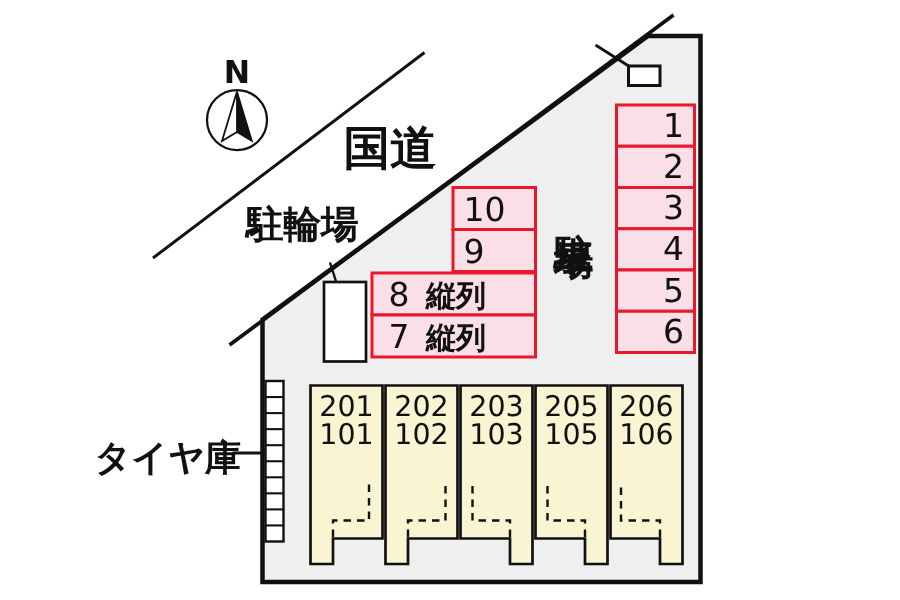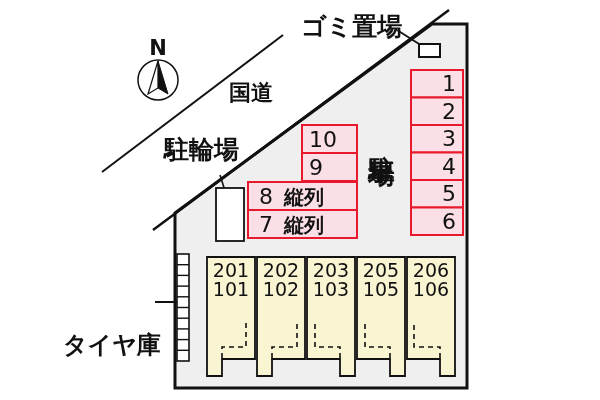--- a/index.html
+++ b/index.html
@@ -5,24 +5,24 @@
   html,body{margin:0;padding:0;background:#ffffff;}
   #stage{
     position:relative;width:600px;height:400px;background:#ffffff;overflow:hidden;
     font-family:"DejaVu Sans","Liberation Sans",sans-serif;
   }
   #plan-svg{position:absolute;left:0;top:0;}
   .jp-label{
     position:absolute;color:#111;font-weight:700;white-space:nowrap;
     font-family:"DejaVu Sans","Liberation Sans",sans-serif;
   }
-  .lbl-road{left:229px;top:78px;font-size:22px;}
+  .lbl-road{left:229px;top:78px;font-size:31px;}
   .lbl-garbage{left:301px;top:10px;font-size:25px;}
   .lbl-bicycle{left:164px;top:133px;font-size:25px;}
-  .lbl-tire{left:63px;top:289px;font-size:24px;margin-top:40px;}
+  .lbl-tire{left:63px;top:289px;font-size:24px;}
   .lbl-parkinglot{
     left:366px;top:134px;font-size:26px;
     writing-mode:vertical-rl;text-orientation:upright;letter-spacing:3px;line-height:32px;
   }
   .lbl-north{left:144px;top:36px;font-size:21px;width:28px;text-align:center;}
   svg text{
     font-family:"DejaVu Sans","Liberation Sans",sans-serif;
     fill:#111;
   }
   .space-num{font-size:22px;}
@@ -124,18 +124,17 @@
       <text class="unit-num" x="331" y="296" text-anchor="middle">103</text>
       <text class="unit-num" x="381" y="277" text-anchor="middle">205</text>
       <text class="unit-num" x="381" y="296" text-anchor="middle">105</text>
       <text class="unit-num" x="431" y="277" text-anchor="middle">206</text>
       <text class="unit-num" x="431" y="296" text-anchor="middle">106</text>
     </g>
   </svg>
 
   <div class="jp-label lbl-north">N</div>
   <div class="jp-label lbl-road">国道</div>
-  <div class="jp-label lbl-garbage">ゴミ置場</div>
   <div class="jp-label lbl-bicycle">駐輪場</div>
   <div class="jp-label lbl-tire">タイヤ庫</div>
   <div class="jp-label lbl-parkinglot">駐車場</div>
 
 </div>
 
 </body></html>

